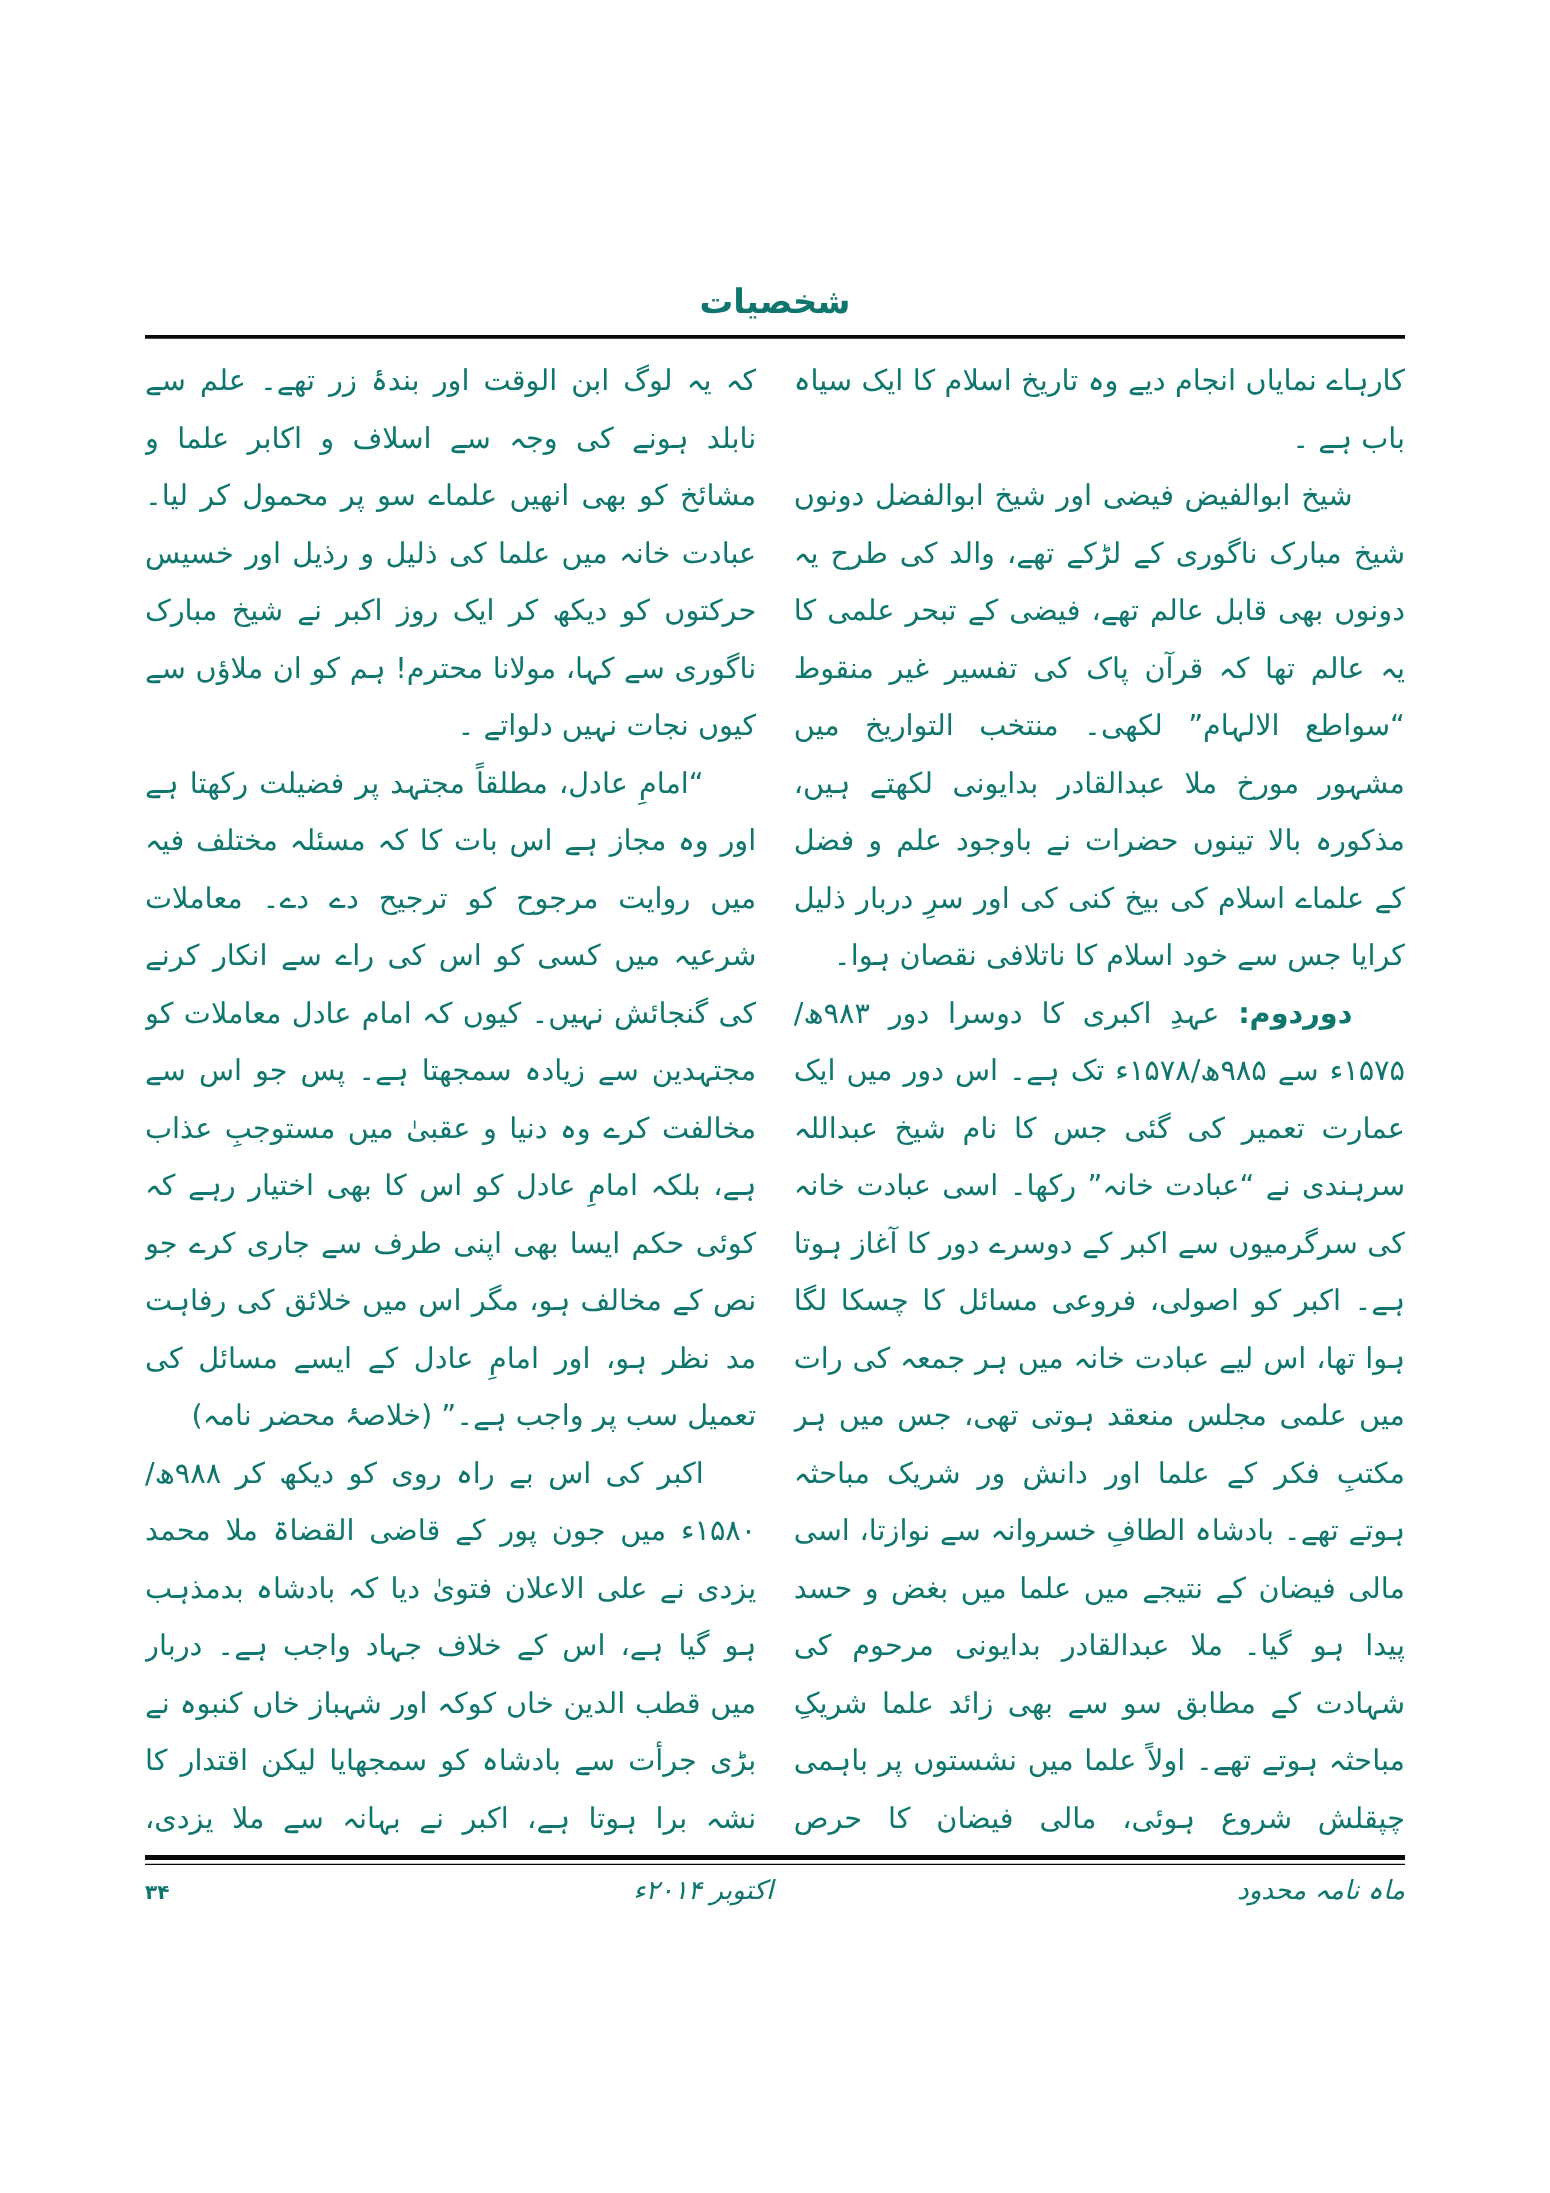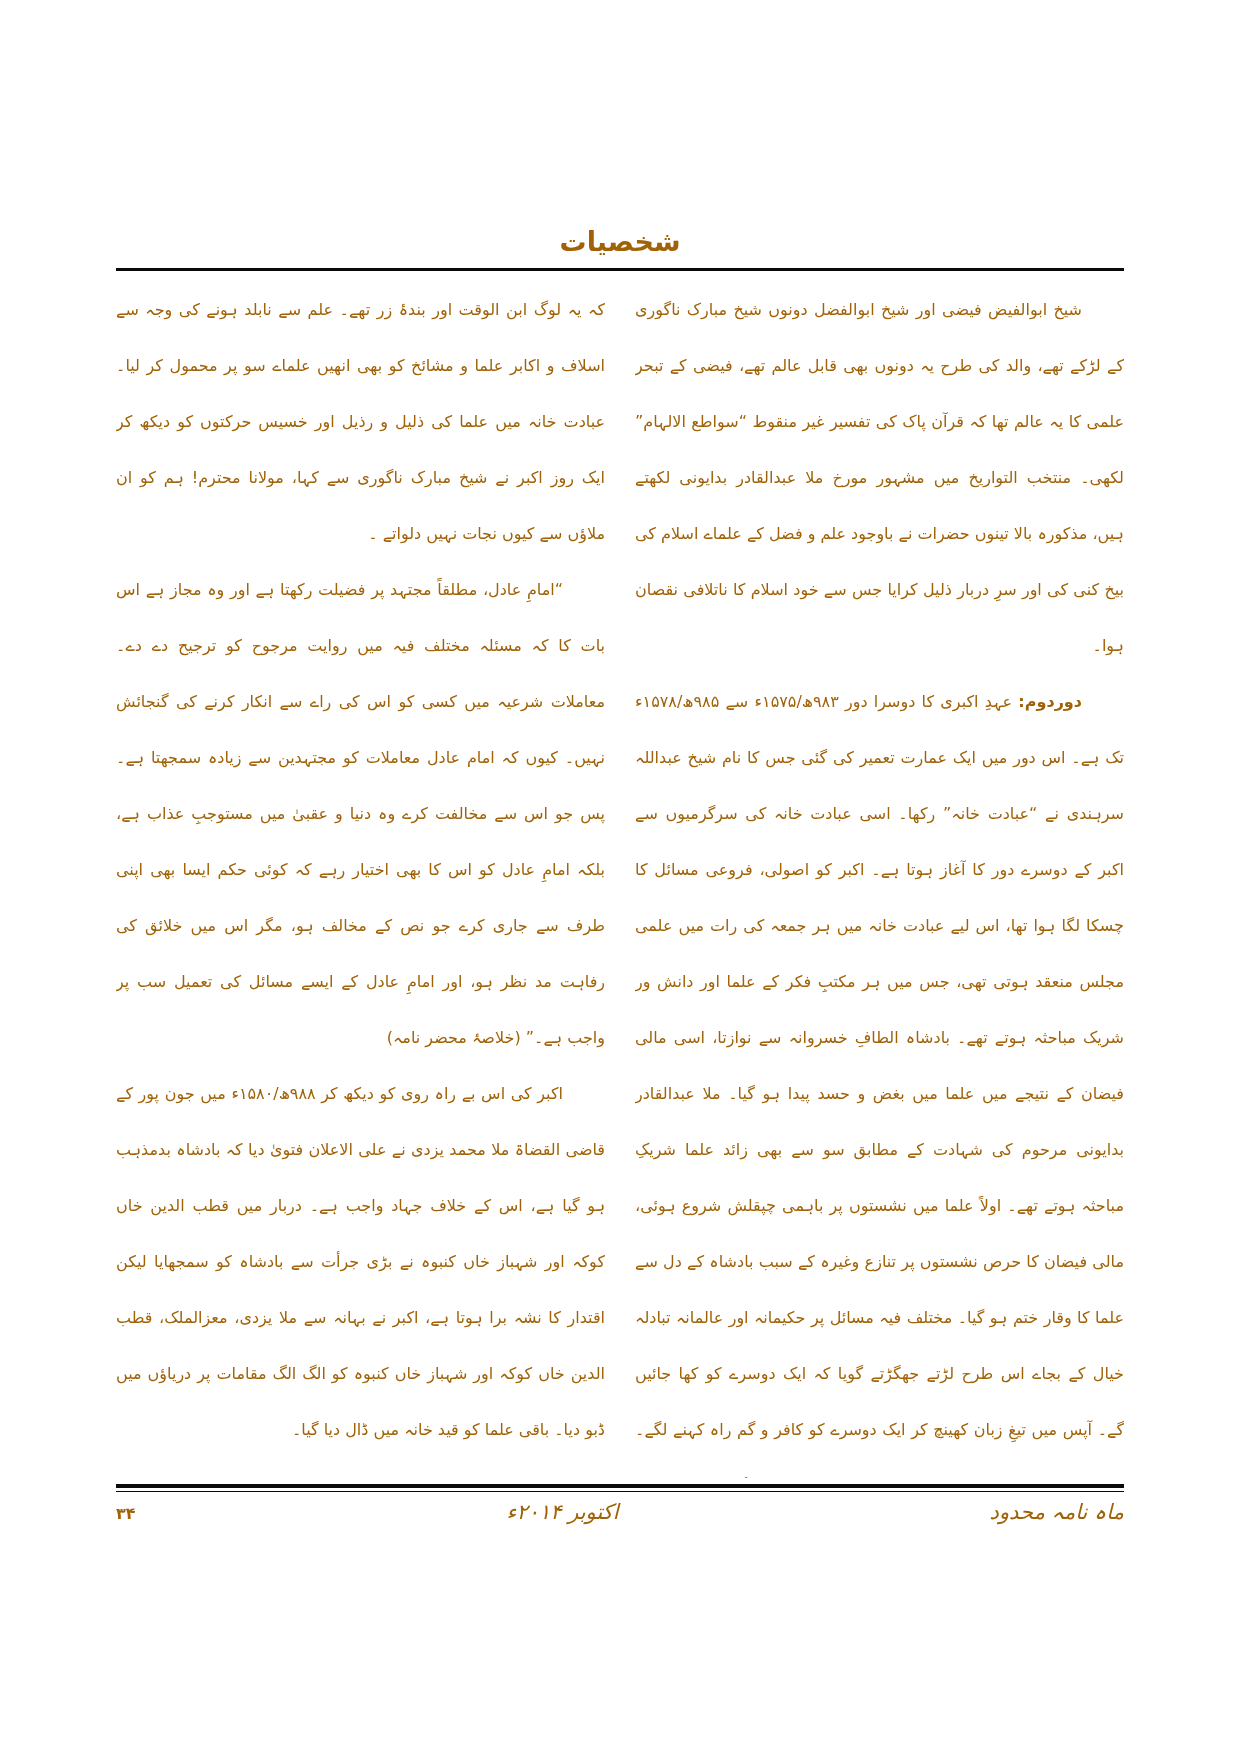--- a/index.html
+++ b/index.html
@@ -1,20 +1,20 @@
 <!DOCTYPE html>
 <html lang="ur" dir="rtl"><head>
 <meta charset="utf-8">
 <style>
   html,body{margin:0;padding:0;background:#ffffff;}
   .page{
     position:relative;
     width:1240px;height:1754px;
     background:#ffffff;
-    color:#a16207;
+    color:#0f766e;
     font-family:"DejaVu Sans", sans-serif;
     direction:rtl;
     overflow:hidden;
   }
   .section-title{
     position:absolute;
     top:226px;left:0;right:0;
     text-align:center;
     font-size:27px;
     font-weight:bold;
@@ -34,22 +34,22 @@
     gap:30px;
     overflow:hidden;
   }
   .col{
     width:489px;
     height:100%;
     overflow:hidden;
   }
   .col p{
     margin:0;
-    font-size:16px;
-    line-height:56px;
+    font-size:23px;
+    line-height:46px;
     text-align:justify;
     text-justify:inter-word;
   }
   .col p.indent{text-indent:42px;}
   .lead{font-weight:bold;}
   .footer-rule{
     position:absolute;
     top:1484px;right:116px;
     width:1008px;height:3px;
     border-top:4px solid #0a0a0a;
@@ -71,20 +71,21 @@
 <body>
 
 <div class="page">
 
   <div class="section-title">شخصیات</div>
   <div class="header-rule"></div>
 
   <div class="columns">
 
     <div class="col">
+      <p><span>کارہاے نمایاں انجام دیے وہ تاریخ اسلام کا ایک سیاہ باب ہے ۔</span></p>
       <p class="indent"><span>شیخ ابوالفیض فیضی اور شیخ ابوالفضل دونوں شیخ مبارک ناگوری کے لڑکے تھے، والد کی طرح یہ دونوں بھی قابل عالم تھے، فیضی کے تبحر علمی کا یہ عالم تھا کہ قرآن پاک کی تفسیر غیر منقوط “سواطع الالہام” لکھی۔ منتخب التواریخ میں مشہور مورخ ملا عبدالقادر بدایونی لکھتے ہیں، مذکورہ بالا تینوں حضرات نے باوجود علم و فضل کے علماے اسلام کی بیخ کنی کی اور سرِ دربار ذلیل کرایا جس سے خود اسلام کا ناتلافی نقصان ہوا۔</span></p>
       <p class="indent"><b class="lead">دوردوم:</b><span> عہدِ اکبری کا دوسرا دور ۹۸۳ھ/۱۵۷۵ء سے ۹۸۵ھ/۱۵۷۸ء تک ہے۔ اس دور میں ایک عمارت تعمیر کی گئی جس کا نام شیخ عبداللہ سرہندی نے “عبادت خانہ” رکھا۔ اسی عبادت خانہ کی سرگرمیوں سے اکبر کے دوسرے دور کا آغاز ہوتا ہے۔ اکبر کو اصولی، فروعی مسائل کا چسکا لگا ہوا تھا، اس لیے عبادت خانہ میں ہر جمعہ کی رات میں علمی مجلس منعقد ہوتی تھی، جس میں ہر مکتبِ فکر کے علما اور دانش ور شریک مباحثہ ہوتے تھے۔ بادشاہ الطافِ خسروانہ سے نوازتا، اسی مالی فیضان کے نتیجے میں علما میں بغض و حسد پیدا ہو گیا۔ ملا عبدالقادر بدایونی مرحوم کی شہادت کے مطابق سو سے بھی زائد علما شریکِ مباحثہ ہوتے تھے۔ اولاً علما میں نشستوں پر باہمی چپقلش شروع ہوئی، مالی فیضان کا حرص نشستوں پر تنازع وغیرہ کے سبب بادشاہ کے دل سے علما کا وقار ختم ہو گیا۔ مختلف فیہ مسائل پر حکیمانہ اور عالمانہ تبادلہ خیال کے بجاے اس طرح لڑتے جھگڑتے گویا کہ ایک دوسرے کو کھا جائیں گے۔ آپس میں تیغِ زبان کھینچ کر ایک دوسرے کو کافر و گم راہ کہنے لگے۔ عامیانہ طریقے سے اس طرح بحث و مباحثہ کرتے کہ رگیں پھول جاتیں، کبھی عبادت خانہ میں اتنا شور شرابہ ہوتا کہ کانوں دھرا سنائی نہ دیتا۔ مولانا مفتی الحاج محمد ابراہیم سرہندی [وفات ۹۹۴ھ] کے فتویٰ پر تو علما اتنا برہم ہوئے کہ دوسرے کو مارنے کے لیے اپنے عصا اور چھڑیاں اٹھالیں۔ اس قسم کی بے ہودہ اور مذہب و اخلاق سے گری ہوئی باتوں کو دیکھ کر اکبر علما سے بدظن ہو گیا۔ اتنی بحث کا نتیجہ یہ نکلا کہ علما کے دو گروہ ہو گئے، ایک سنی صحیح العقیدہ علما کا گروہ دوسری طرف آزاد خیال گم راہ علما تھے۔ دوسرے دور میں یہ مناظرے اور مباحثے مسلم علما تک محدود تھے، چناں چہ علماے حق کے صدر شیخ مخدوم الملک اور شیخ عبدالنبی تھے، علماے سو کے سرپرست شیخ مبارک ناگوری اور ان کے صاحب زادگان تھے۔ اکبر کے مزاج صلح کل میں اس کی ہندو بیویوں کا بھی اثر و رسوخ تھا۔ سیاسی مصلحت اور بیویوں کی وجہ سے اکبر صلح کل اور علماے سو کا حامی تھا۔</span></p>
 
     </div>
 
     <div class="col">
       <p><span>کہ یہ لوگ ابن الوقت اور بندۂ زر تھے۔ علم سے نابلد ہونے کی وجہ سے اسلاف و اکابر علما و مشائخ کو بھی انھیں علماے سو پر محمول کر لیا۔ عبادت خانہ میں علما کی ذلیل و رذیل اور خسیس حرکتوں کو دیکھ کر ایک روز اکبر نے شیخ مبارک ناگوری سے کہا، مولانا محترم! ہم کو ان ملاؤں سے کیوں نجات نہیں دلواتے ۔</span></p>
       <p class="indent"><span>“امامِ عادل، مطلقاً مجتہد پر فضیلت رکھتا ہے اور وہ مجاز ہے اس بات کا کہ مسئلہ مختلف فیہ میں روایت مرجوح کو ترجیح دے دے۔ معاملات شرعیہ میں کسی کو اس کی راے سے انکار کرنے کی گنجائش نہیں۔ کیوں کہ امام عادل معاملات کو مجتہدین سے زیادہ سمجھتا ہے۔ پس جو اس سے مخالفت کرے وہ دنیا و عقبیٰ میں مستوجبِ عذاب ہے، بلکہ امامِ عادل کو اس کا بھی اختیار رہے کہ کوئی حکم ایسا بھی اپنی طرف سے جاری کرے جو نص کے مخالف ہو، مگر اس میں خلائق کی رفاہت مد نظر ہو، اور امامِ عادل کے ایسے مسائل کی تعمیل سب پر واجب ہے۔” (خلاصۂ محضر نامہ)</span></p>
       <p class="indent"><span>اکبر کی اس بے راہ روی کو دیکھ کر ۹۸۸ھ/۱۵۸۰ء میں جون پور کے قاضی القضاۃ ملا محمد یزدی نے علی الاعلان فتویٰ دیا کہ بادشاہ بدمذہب ہو گیا ہے، اس کے خلاف جہاد واجب ہے۔ دربار میں قطب الدین خاں کوکہ اور شہباز خاں کنبوہ نے بڑی جرأت سے بادشاہ کو سمجھایا لیکن اقتدار کا نشہ برا ہوتا ہے، اکبر نے بہانہ سے ملا یزدی، معزالملک، قطب الدین خاں کوکہ اور شہباز خاں کنبوہ کو الگ الگ مقامات پر دریاؤں میں ڈبو دیا۔ باقی علما کو قید خانہ میں ڈال دیا گیا۔</span></p>
 

